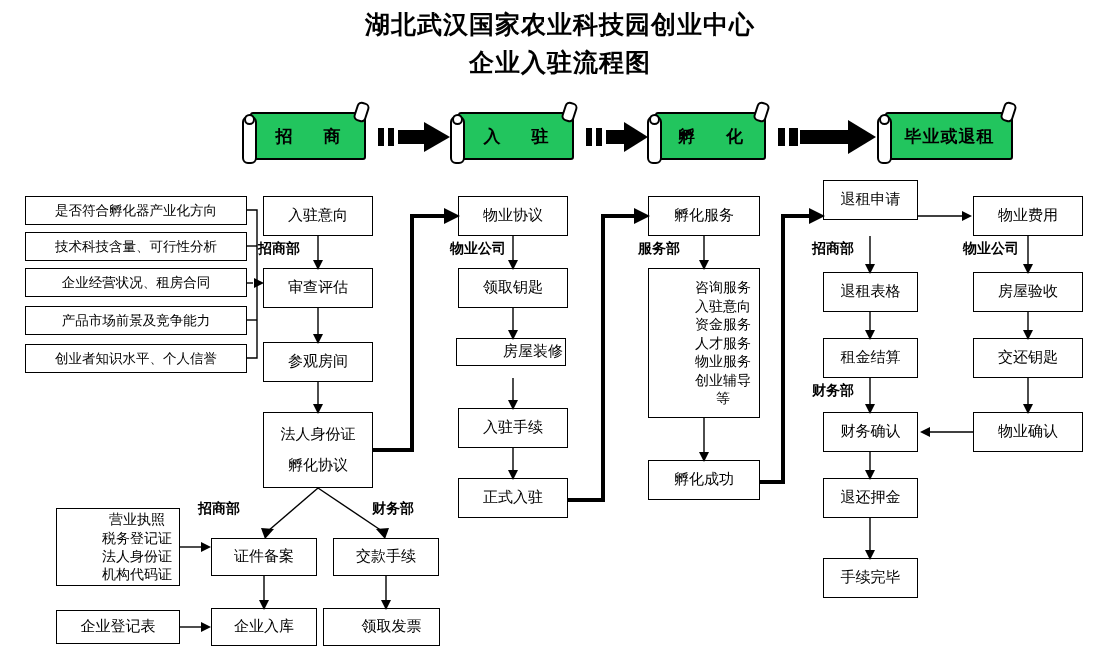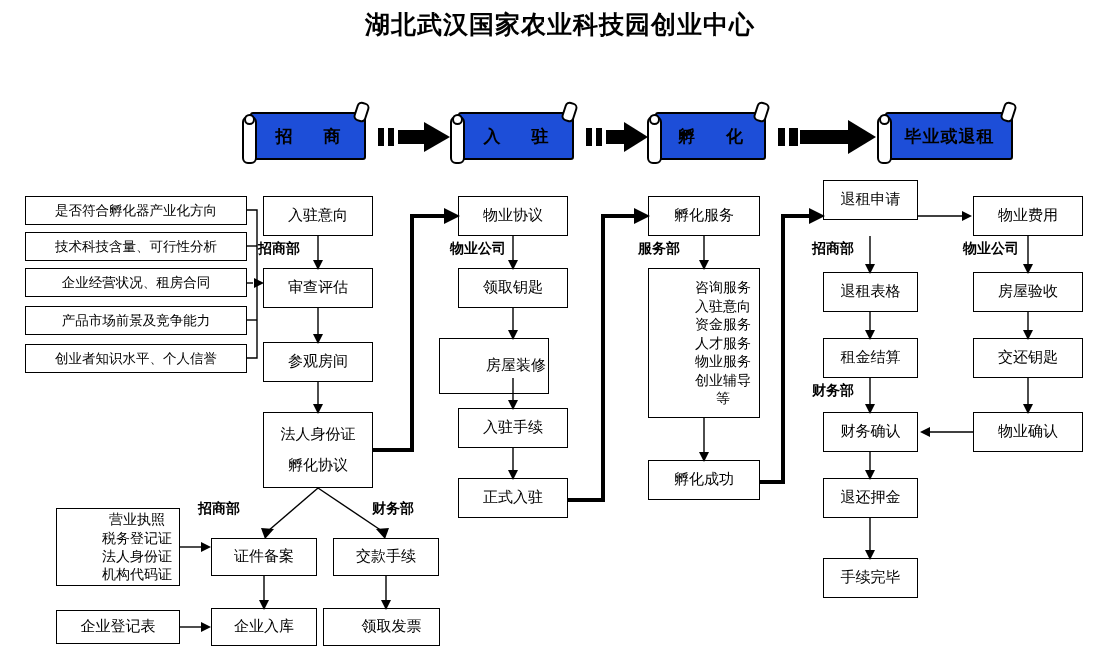--- a/index.html
+++ b/index.html
@@ -9,21 +9,21 @@
 
   
   .title{position:absolute;width:100%;text-align:center;font-size:25px;
          font-weight:600;letter-spacing:1px;color:#000;}
   .title1{top:8px;}
   .title2{top:46px;}
 
   
   .banner{position:absolute;}
   .banner .paper{position:absolute;left:10px;top:6px;right:4px;bottom:4px;
-      border:2.5px solid #000;background:#1d4ed8;border-radius:3px;
+      border:2.5px solid #000;background:#22c55e;border-radius:3px;
       display:flex;align-items:center;justify-content:center;}
   .banner .lbl{font-size:17px;font-weight:600;letter-spacing:7px;
       text-indent:7px;white-space:nowrap;}
   .banner .rollL{position:absolute;left:2px;top:10px;width:11px;height:44px;
       border:2.5px solid #000;border-radius:6px;background:#fff;}
   .banner .rollR{position:absolute;right:2px;top:-4px;width:9px;height:16px;
       border:2.5px solid #000;border-radius:5px;background:#fff;
       transform:rotate(18deg);}
   .banner .tipL{position:absolute;left:4px;top:8px;width:7px;height:7px;
       border:2px solid #000;border-radius:50%;background:#fff;}
@@ -40,20 +40,21 @@
   .dept{position:absolute;font-size:14px;font-weight:bold;white-space:nowrap;}
   svg.ov{position:absolute;left:0;top:0;width:1120px;height:665px;
          pointer-events:none;overflow:visible;}
 </style>
 </head>
 <body>
 
 <div id="stage">
 
   <div class="title title1">湖北武汉国家农业科技园创业中心</div>
+  <div class="title title2">企业入驻流程图</div>
 
   <div class="banner" style="left:240px;top:106px;width:130px;height:58px;">
     <div class="paper">
       <span class="lbl">招　商</span>
     </div>
     <div class="rollL"></div>
     <div class="tipL"></div>
     <div class="rollR"></div>
   </div>
 
@@ -137,21 +138,21 @@
       <path d="M318,382 L318,406"></path>
     </g>
     <polygon points="313,260 323,260 318,270" fill="#000"></polygon>
     <polygon points="313,334 323,334 318,344" fill="#000"></polygon>
     <polygon points="313,404 323,404 318,414" fill="#000"></polygon>
   </svg>
 
   <div class="box" style="left:458px;top:196px;width:110px;height:40px;">物业协议</div>
   <div class="dept" style="left:450px;top:240px;">物业公司</div>
   <div class="box" style="left:458px;top:268px;width:110px;height:40px;">领取钥匙</div>
-  <div class="box" style="left:439px;top:338px;width:110px;height:56px;padding-left:44px;">房屋装修</div>
+  <div class="box" style="left:456px;top:338px;width:110px;height:28px;padding-left:44px;">房屋装修</div>
   <div class="box" style="left:458px;top:408px;width:110px;height:40px;">入驻手续</div>
   <div class="box" style="left:458px;top:478px;width:110px;height:40px;">正式入驻</div>
 
   <svg class="ov">
     <g stroke="#000" stroke-width="1.4" fill="none">
       <path d="M513,236 L513,262"></path>
       <path d="M513,308 L513,332"></path>
       <path d="M513,378 L513,402"></path>
       <path d="M513,448 L513,472"></path>
     </g>

